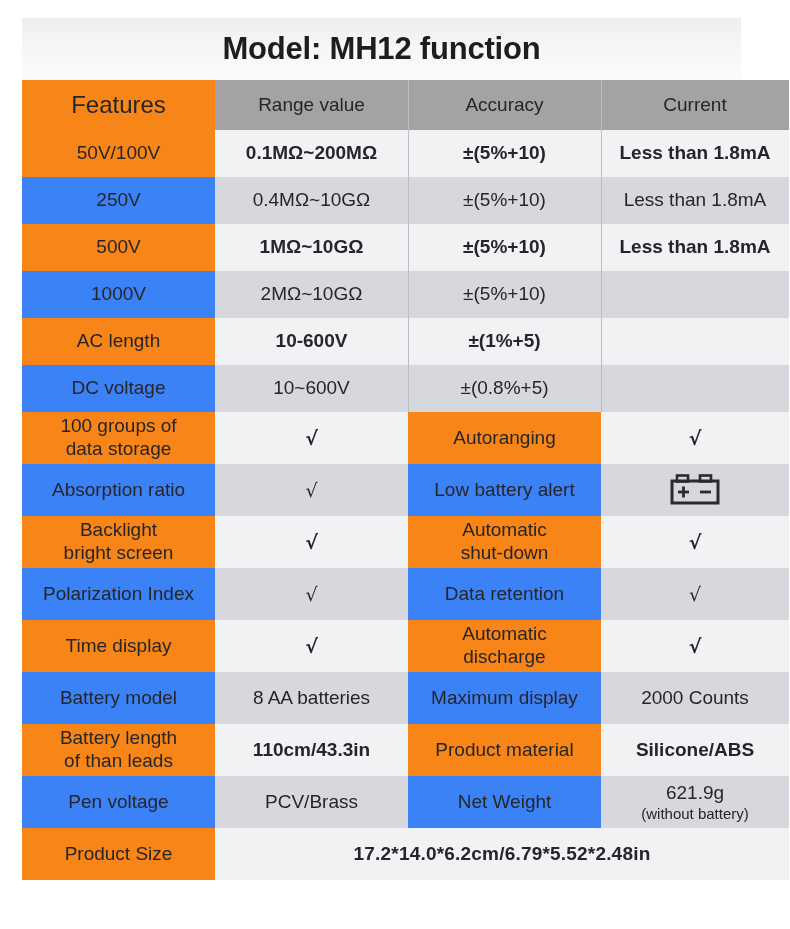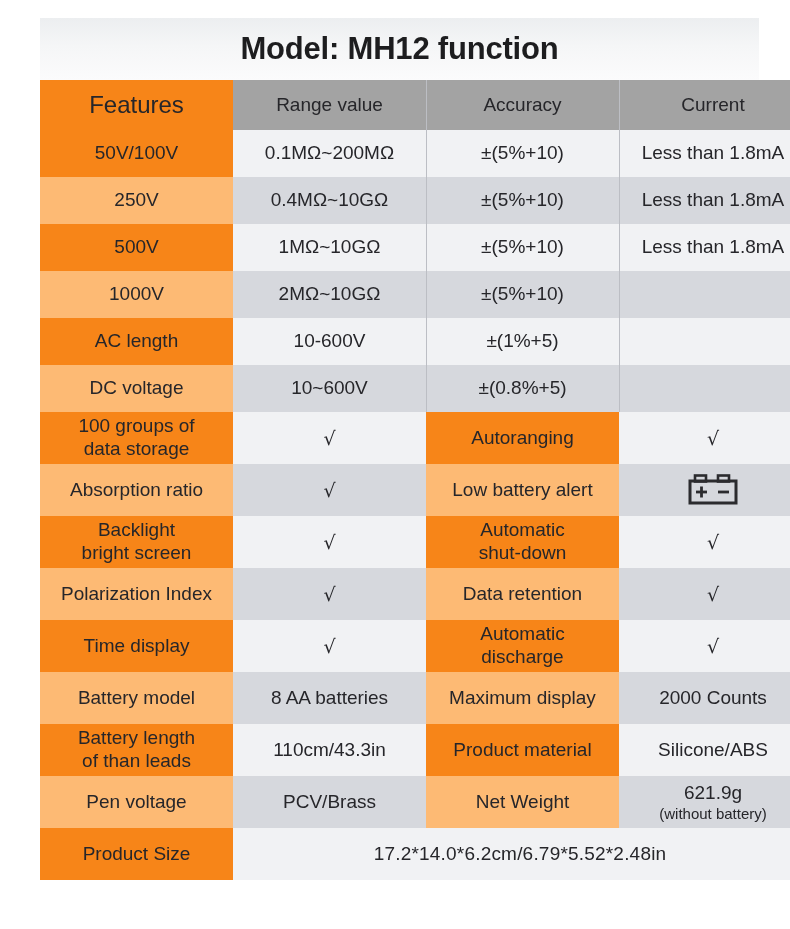--- a/index.html
+++ b/index.html
@@ -10,21 +10,21 @@
     overflow:hidden;
   }
   .sheet{
     position:relative;
     width:790px;height:929px;
     background:#ffffff;
     box-sizing:border-box;
   }
   .card{
     position:absolute;
-    left:40px; top:18px;
+    left:22px; top:18px;
     width:719px;
     background:#ffffff;
   }
 
   
   .title-bar{
     height:62px;
     background:linear-gradient(180deg,#eceef0 0%,#f5f6f7 45%,#fbfbfc 100%);
     display:flex;align-items:center;justify-content:center;
   }
@@ -55,24 +55,24 @@
   .c2{width:181px;}
   .c3{width:181px;}
   .c4{width:176px;}
 
   
   .lbl{
     color:#fffaf2;
     font-size:19px;
   }
   .or-a{background:#f78518;}
-  .or-b{background:#fdba74;}
-
-  
-  .d-a{background:#f1f2f4;}
+  .or-b{background:#3b82f6;}
+
+  
+  .d-a{background:#f1f2f4;font-weight:bold;}
   .d-b{background:#d6d8dd;}
 
   
   .hdr td{
     height:50px;
     font-size:24px;
     color:#1f1f22;
   }
   .hdr .lbl{font-size:24px;}
   .hdr-bg{background:#a3a3a3;}

